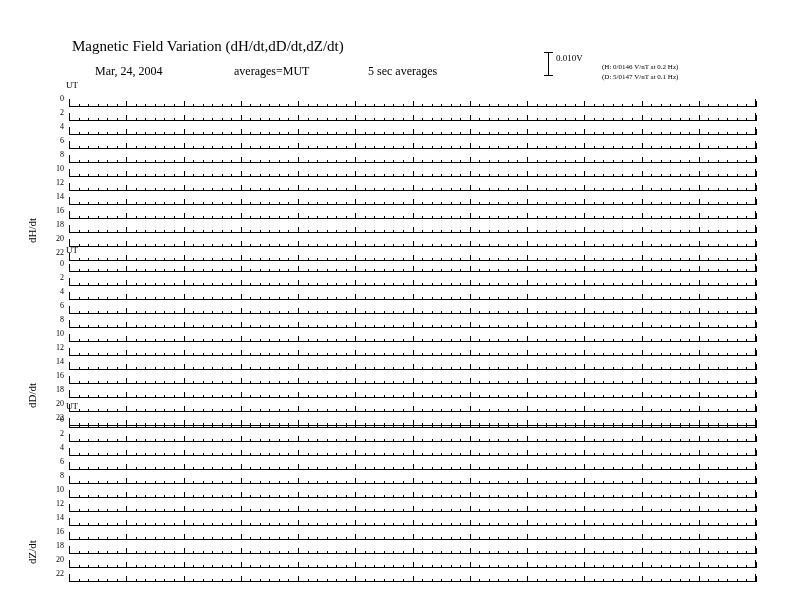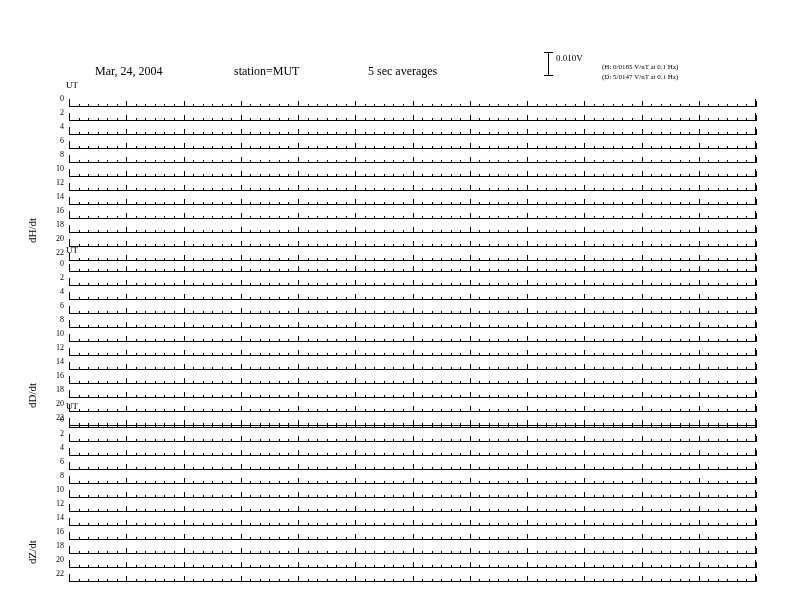--- a/index.html
+++ b/index.html
@@ -171,33 +171,34 @@
     width: 1px;
     height: 8px;
     background: #000;
   }
 </style>
 </head>
 <body>
 
 <div id="page">
 
+  <div class="title">Magnetic Field Variation (dH/dt,dD/dt,dZ/dt)</div>
 
   <div class="subhead sub-date">Mar, 24, 2004</div>
-  <div class="subhead sub-station">station=MUT</div>
+  <div class="subhead sub-station">averages=MUT</div>
   <div class="subhead sub-avg">5 sec averages</div>
 
   <div class="cal">
     <div class="cal-bar">
       <div class="capTop"></div>
       <div class="stem"></div>
       <div class="capBot"></div>
     </div>
     <div class="cal-line1">0.010V</div>
-    <div class="cal-line2">(H: 0/0185 V/nT at 0.1 Hz)</div>
+    <div class="cal-line2">(H: 0/0146 V/nT at 0.2 Hz)</div>
     <div class="cal-line3">(D: 5/0147 V/nT at 0.1 Hz)</div>
   </div>
 
   <div class="panel" id="panel-dhdt" style="top:93px;">
     <div class="panel-ut">UT</div>
     <div class="panel-label" style="left:-40px; top:150px;">dH/dt</div>
     <div class="rows" id="rows-dhdt">
         <div class="row" style="top: 0px;">
           <div class="row-label">0</div>
           <div class="lcap"></div>

